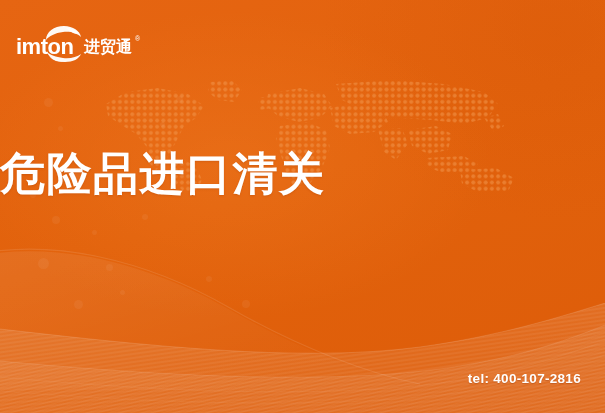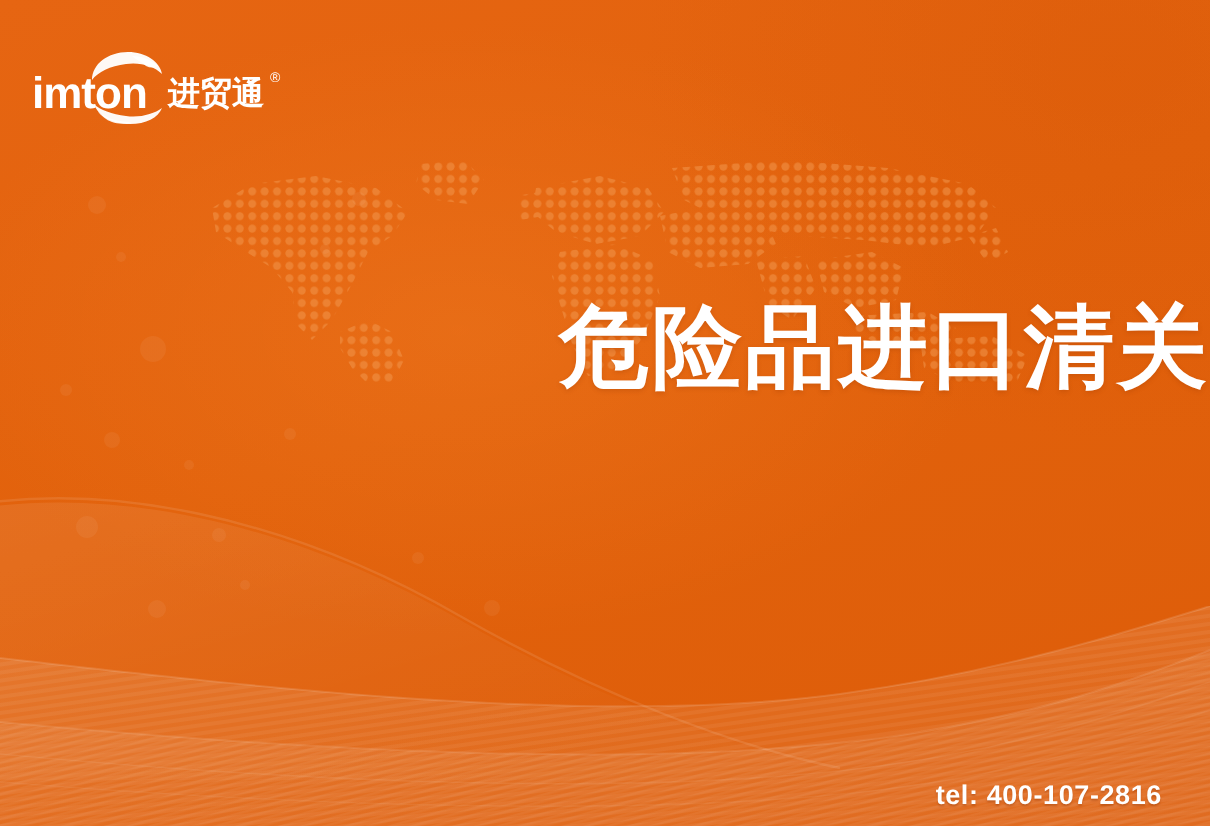--- a/index.html
+++ b/index.html
@@ -76,41 +76,41 @@
     height: 46px;
   }
   .logo svg { display: block; width: 100%; height: 100%; }
 
   
   .headline {
     position: absolute;
     left: 0;
     top: 142px;
     width: 605px;
-    text-align: right;
+    text-align: left;
     color: #ffffff;
   }
   .headline .line {
     display: block;
     font-size: 45px;
     line-height: 64px;
     font-weight: bold;
     letter-spacing: 1.5px;
     text-shadow: 0 1px 2px rgba(150,55,0,0.25);
   }
   .headline .line.l2 {
     font-size: 46px;
     letter-spacing: 1px;
   }
 
   
   .tel {
     position: absolute;
     right: 24px;
-    top: 390px;
+    top: 371px;
     color: #ffffff;
     font-size: 13.5px;
     font-weight: bold;
     letter-spacing: 0.3px;
     text-shadow: 0 1px 1px rgba(140,50,0,0.35);
   }
 </style>
 </head>
 <body>
 

